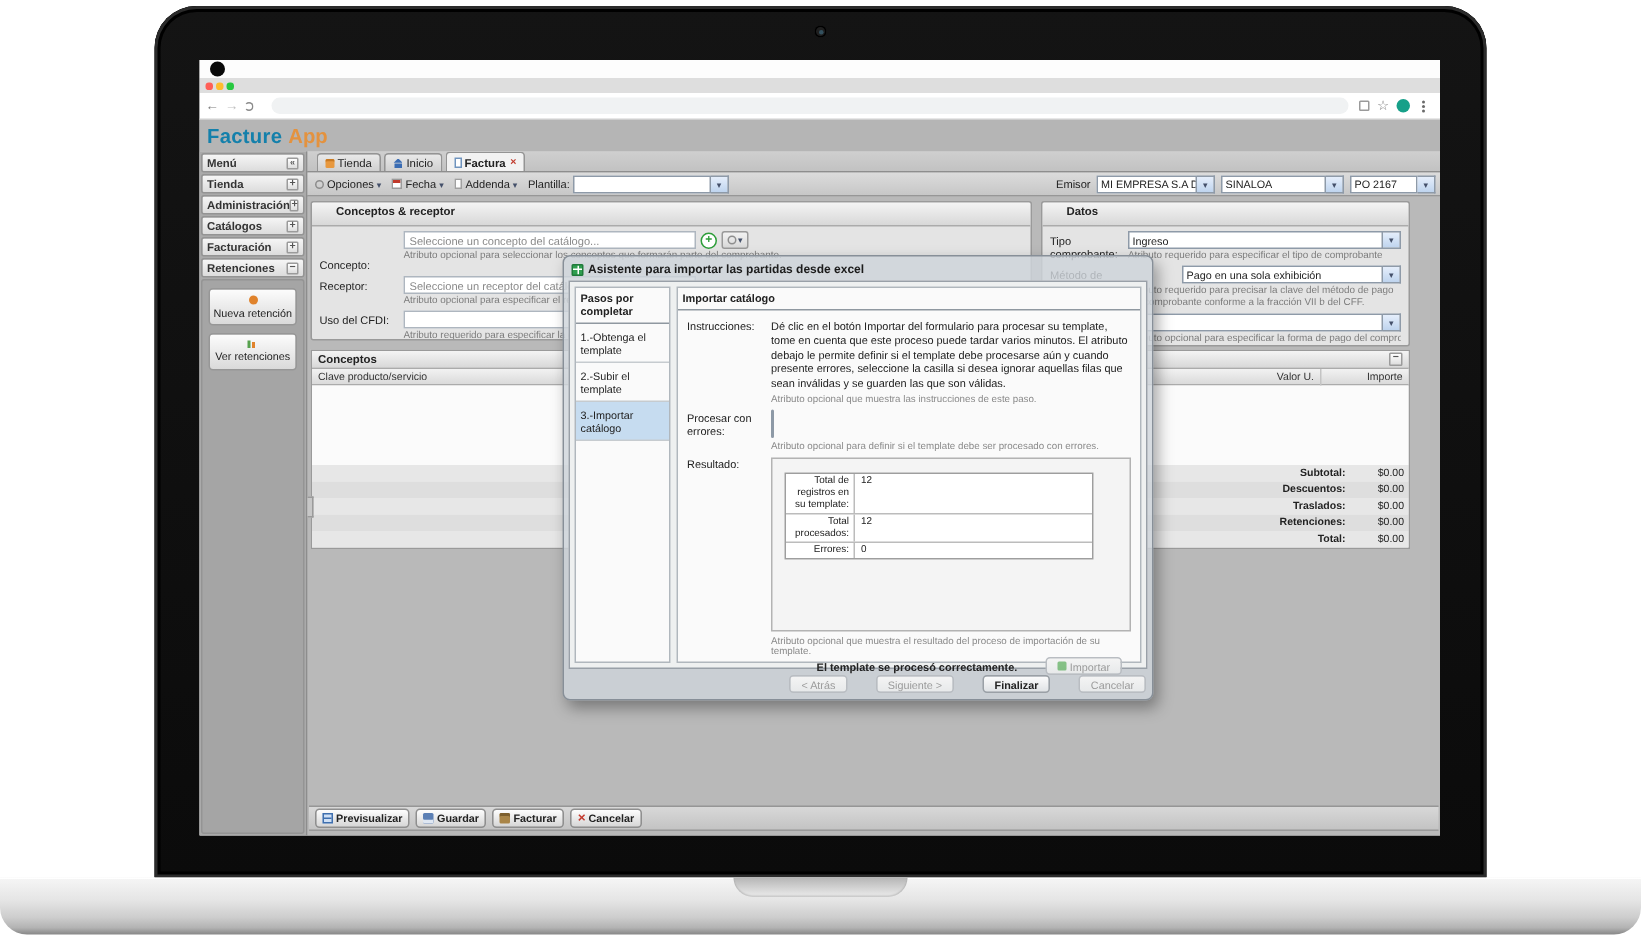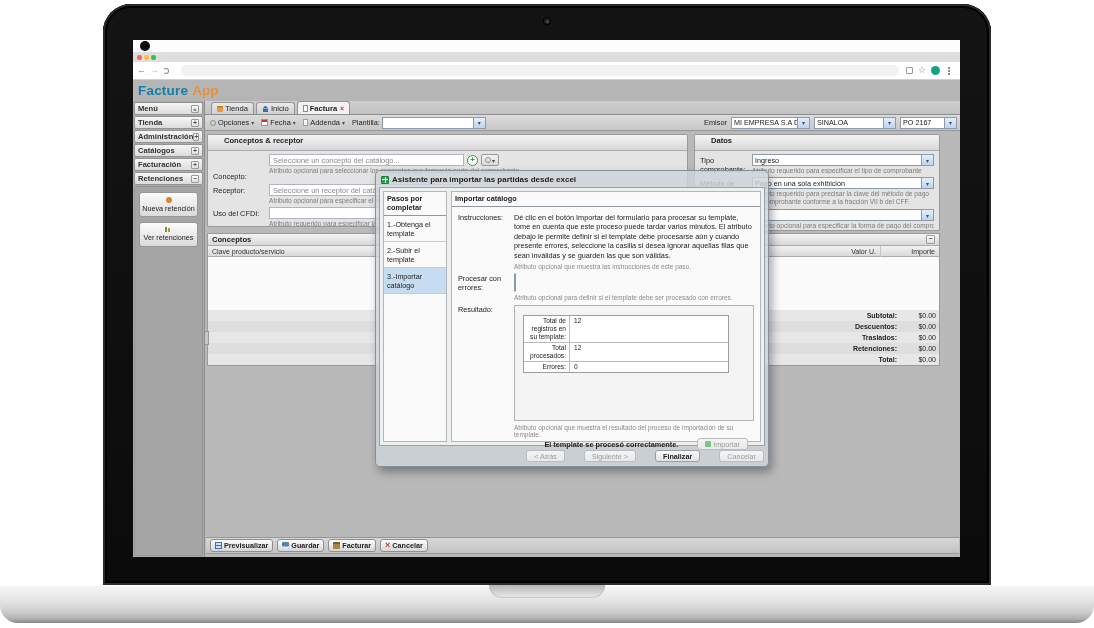--- a/index.html
+++ b/index.html
@@ -379,21 +379,21 @@
                         <span class="caret"></span>
                       </span>
                   </span>
                   <div class="fhelp">Atributo requerido para especificar el tipo de comprobante</div>
                 </div>
               </div>
               <div class="frow">
                 <span class="flabel" style="width:52px; line-height:9px;">Método de pago:</span>
                 <div class="fcol">
                   <span class="combo">
-                    <span class="combo-box value" style="flex:1;">Pago en una sola exhibición</span>
+                    <span class="combo-box value" style="flex:1;margin-left:36px;">Pago en una sola exhibición</span>
                     <span class="combo-trig">
                         <span class="caret"></span>
                       </span>
                   </span>
                   <div class="fhelp wrap">Atributo requerido para precisar la clave del método de pago del comprobante conforme a la fracción VII b del CFF.</div>
                 </div>
               </div>
               <div class="frow">
                 <span class="flabel" style="width:52px;"></span>
                 <div class="fcol">

